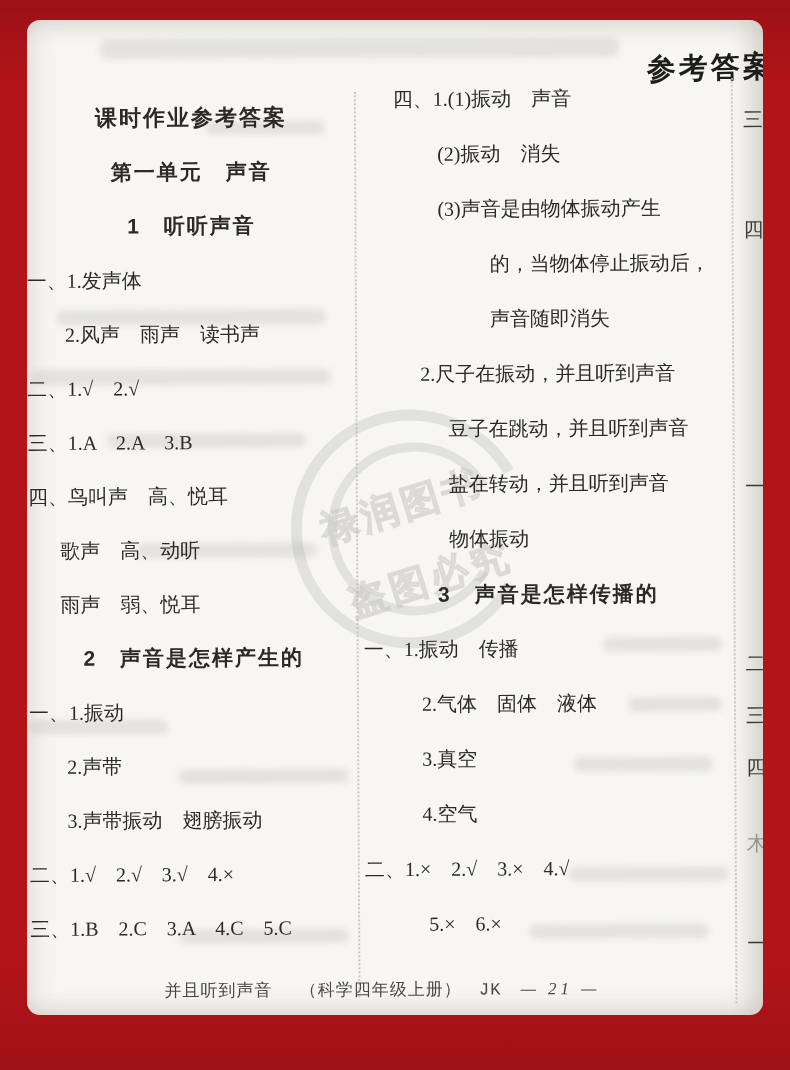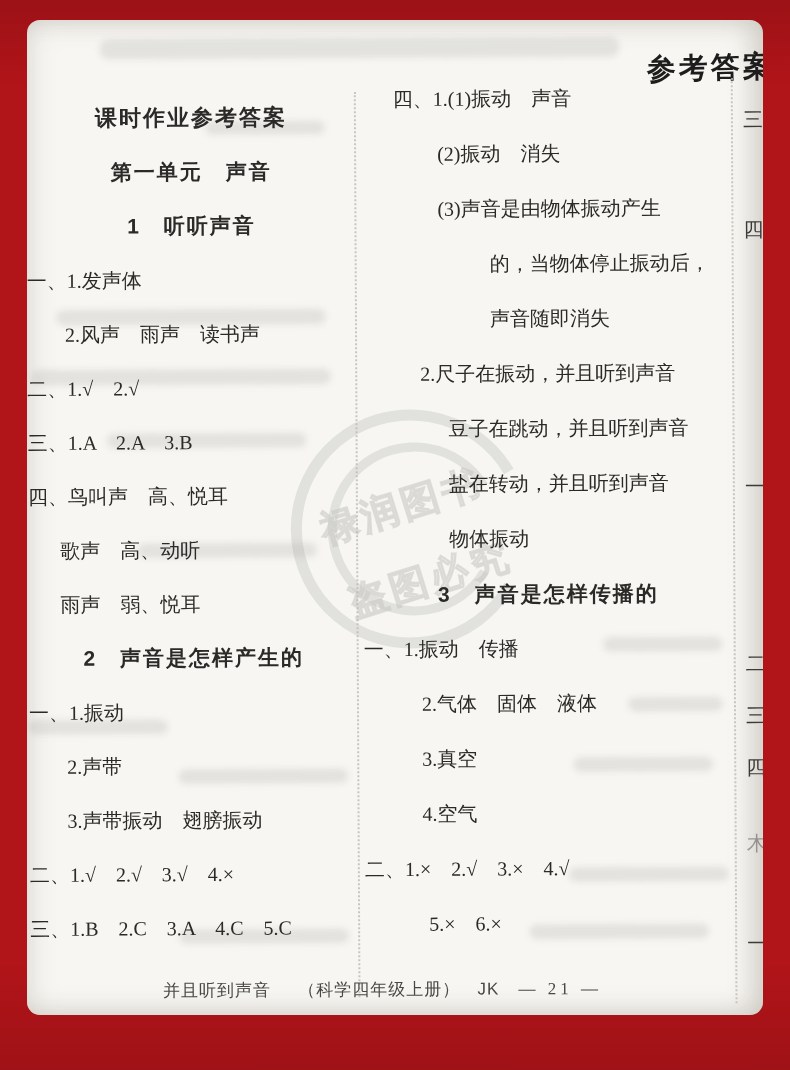--- a/index.html
+++ b/index.html
@@ -48,22 +48,22 @@
 
   
   .frag{position:absolute;left:718px;width:40px;font-size:20px;color:#3a3a38;white-space:nowrap;}
   .frag.fnt{opacity:.45;}
 
   .footer{
     position:absolute;left:0;right:30px;top:958px;text-align:center;
     font-size:17px;color:#4a4845;letter-spacing:1px;white-space:nowrap;
   }
   .footer .bk{margin-left:22px;font-family:Liberation Mono, monospace;}
-  .footer .ed{margin-left:12px;font-family:Liberation Sans, sans-serif;}
-  .footer .pg{margin-left:14px;letter-spacing:4px;}
+  .footer .ed{margin-left:12px;font-family:Liberation Mono, monospace;}
+  .footer .pg{margin-left:14px;letter-spacing:4px;font-style:italic;}
 
   
   .smudge{position:absolute;border-radius:9px;background:rgba(125,125,122,.16);filter:blur(3px);}
 </style>
 </head>
 <body>
 
 <div class="cover-shade"></div>
 
 <div class="page">

